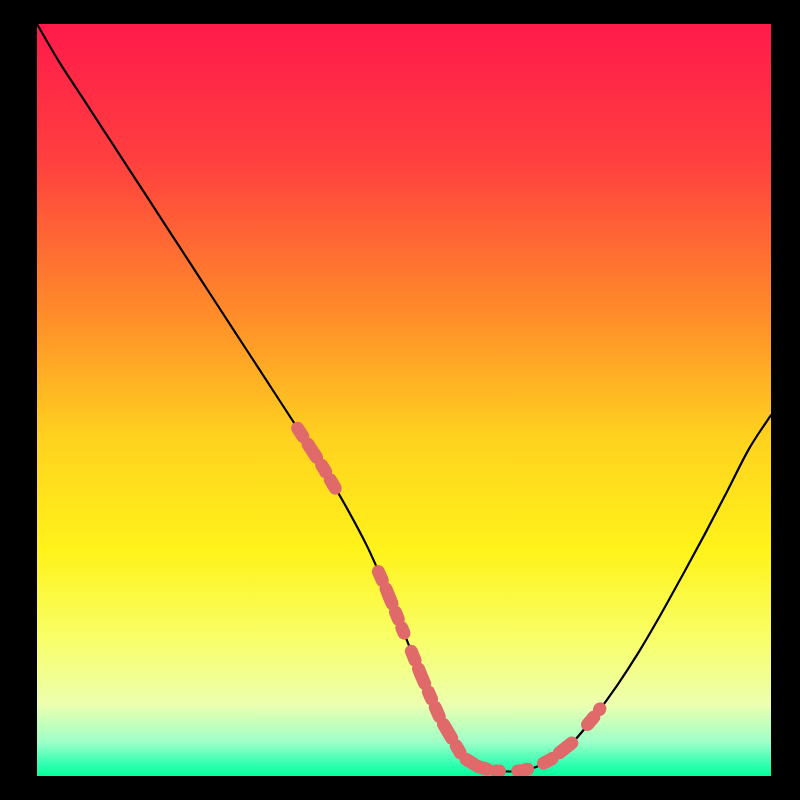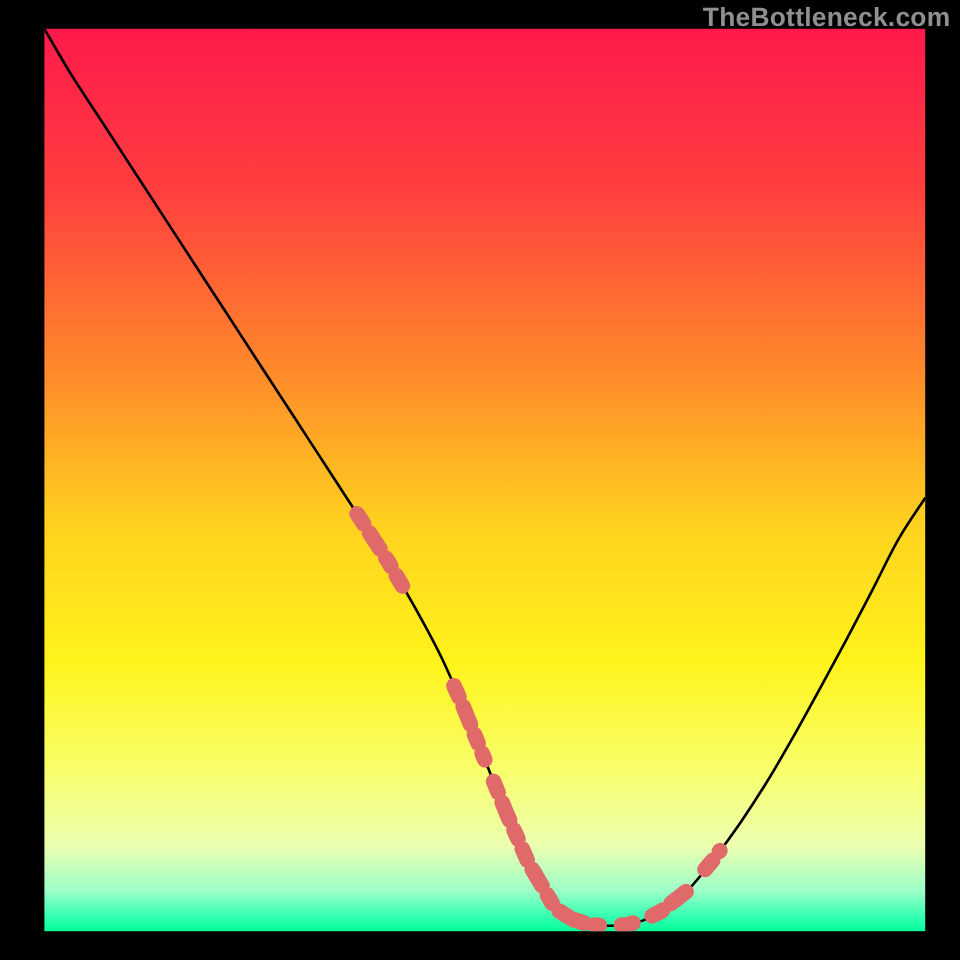--- a/index.html
+++ b/index.html
@@ -67,14 +67,13 @@
           <path d="M 378.31 571.46 C 378.92 572.83, 380.76 576.97, 381.98 579.73 C 383.20 582.49, 384.43 585.12, 385.65 588.00 C 386.87 590.88, 388.10 594.02, 389.32 597.02 C 390.54 600.03, 391.77 603.04, 392.99 606.05 C 394.21 609.06, 395.44 612.06, 396.66 615.07 C 397.88 618.08, 399.11 621.09, 400.33 624.10 C 401.55 627.10, 403.39 631.62, 404.00 633.12" fill="none" stroke="#e06a6a" stroke-width="13" stroke-linecap="round" stroke-linejoin="round" stroke-dasharray="10 9 16 9 8 9"></path>
           <path d="M 411.34 651.17 C 411.95 652.67, 413.79 657.18, 415.01 660.19 C 416.23 663.20, 417.46 666.21, 418.68 669.22 C 419.90 672.22, 421.13 675.36, 422.35 678.24 C 423.57 681.12, 424.80 683.75, 426.02 686.51 C 427.24 689.27, 428.47 692.03, 429.69 694.78 C 430.91 697.54, 432.14 700.30, 433.36 703.06 C 434.58 705.81, 435.81 708.57, 437.03 711.33 C 438.25 714.09, 439.48 717.19, 440.70 719.60 C 441.92 722.01, 443.15 723.74, 444.37 725.80 C 445.59 727.87, 446.82 729.94, 448.04 732.01 C 449.26 734.08, 450.49 736.14, 451.71 738.21 C 452.93 740.28, 454.16 742.32, 455.38 744.42 C 456.60 746.52, 457.83 748.68, 459.05 750.81 C 460.27 752.94, 461.50 755.76, 462.72 757.20 C 463.94 758.64, 465.17 758.70, 466.39 759.46 C 467.61 760.21, 468.84 760.96, 470.06 761.71 C 471.28 762.46, 473.12 763.59, 473.73 763.97" fill="none" stroke="#e06a6a" stroke-width="13" stroke-linecap="round" stroke-linejoin="round" stroke-dasharray="10 9 16 9 8 9"></path>
           <path d="M 477.40 766.22 C 478.01 766.41, 479.85 766.98, 481.07 767.35 C 482.29 767.73, 483.52 768.10, 484.74 768.48 C 485.96 768.86, 487.19 769.23, 488.41 769.61 C 489.63 769.98, 490.86 770.52, 492.08 770.74 C 493.30 770.96, 494.53 770.86, 495.75 770.92 C 496.97 770.99, 498.81 771.08, 499.42 771.11" fill="none" stroke="#e06a6a" stroke-width="13" stroke-linecap="round" stroke-linejoin="round" stroke-dasharray="10 9 16 9 8 9"></path>
           <path d="M 517.77 770.92 C 518.38 770.89, 520.22 770.92, 521.44 770.74 C 522.66 770.55, 523.89 770.11, 525.11 769.80 C 526.33 769.48, 527.56 769.17, 528.78 768.86 C 530.00 768.54, 531.23 768.23, 532.45 767.92 C 533.67 767.60, 535.51 767.13, 536.12 766.98" fill="none" stroke="#e06a6a" stroke-width="13" stroke-linecap="round" stroke-linejoin="round" stroke-dasharray="10 9 16 9 8 9"></path>
           <path d="M 543.46 763.22 C 544.07 762.90, 545.91 761.96, 547.13 761.34 C 548.35 760.71, 549.58 760.25, 550.80 759.46 C 552.02 758.66, 553.25 757.53, 554.47 756.57 C 555.69 755.61, 556.92 754.65, 558.14 753.69 C 559.36 752.73, 560.59 751.77, 561.81 750.81 C 563.03 749.85, 564.26 748.89, 565.48 747.93 C 566.70 746.96, 567.93 746.00, 569.15 745.04 C 570.37 744.08, 571.60 743.37, 572.82 742.16 C 574.04 740.95, 575.88 738.50, 576.49 737.77" fill="none" stroke="#e06a6a" stroke-width="13" stroke-linecap="round" stroke-linejoin="round" stroke-dasharray="10 9 16 9 8 9"></path>
           <path d="M 587.50 724.61 C 588.02 723.99, 589.58 722.13, 590.62 720.88 C 591.66 719.64, 592.70 718.46, 593.74 717.16 C 594.78 715.86, 595.82 714.47, 596.86 713.08 C 597.90 711.69, 599.46 709.53, 599.98 708.82" fill="none" stroke="#e06a6a" stroke-width="13" stroke-linecap="round" stroke-linejoin="round" stroke-dasharray="10 9 16 9 8 9"></path>
         </g>
     </g>
   </svg>
 
-  <div class="watermark">TheBottleneck.com</div>
 </div>
 
 </body></html>

